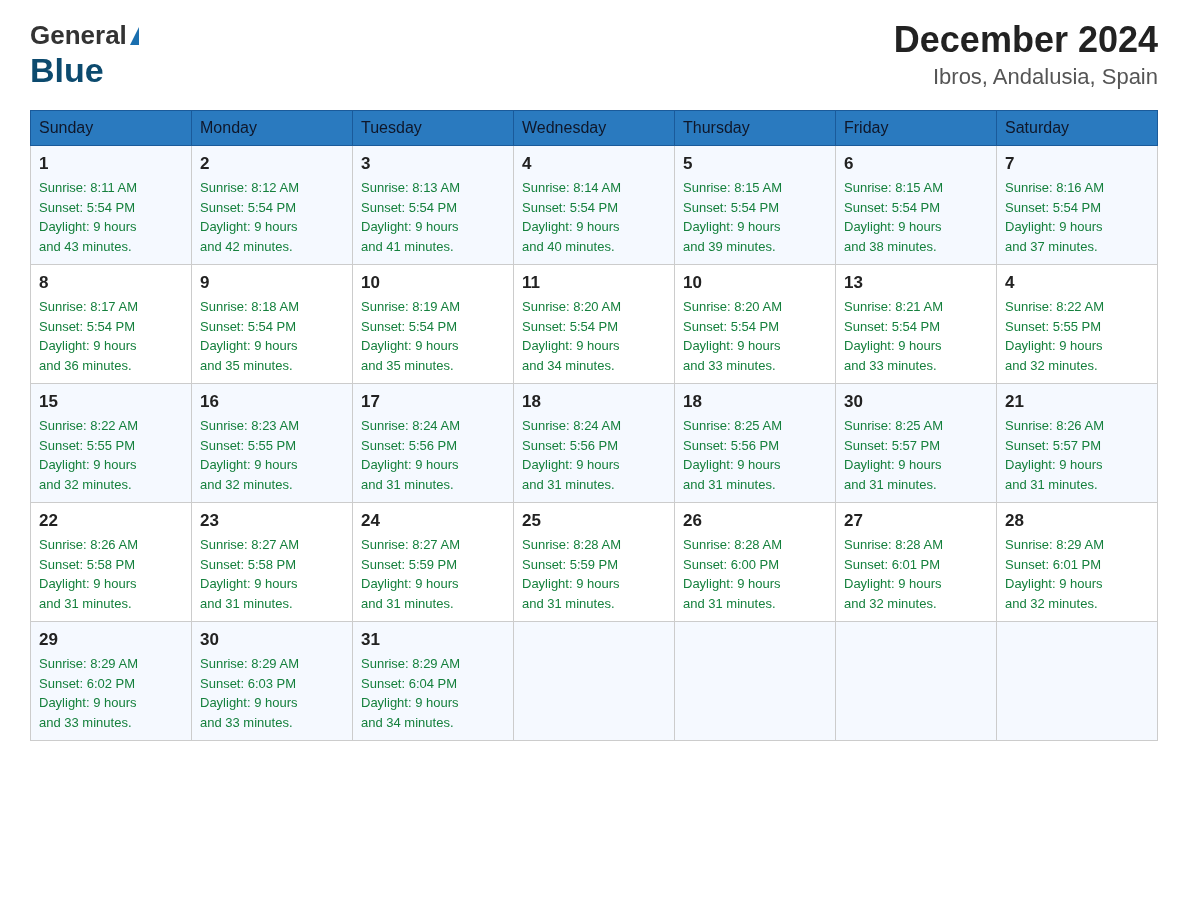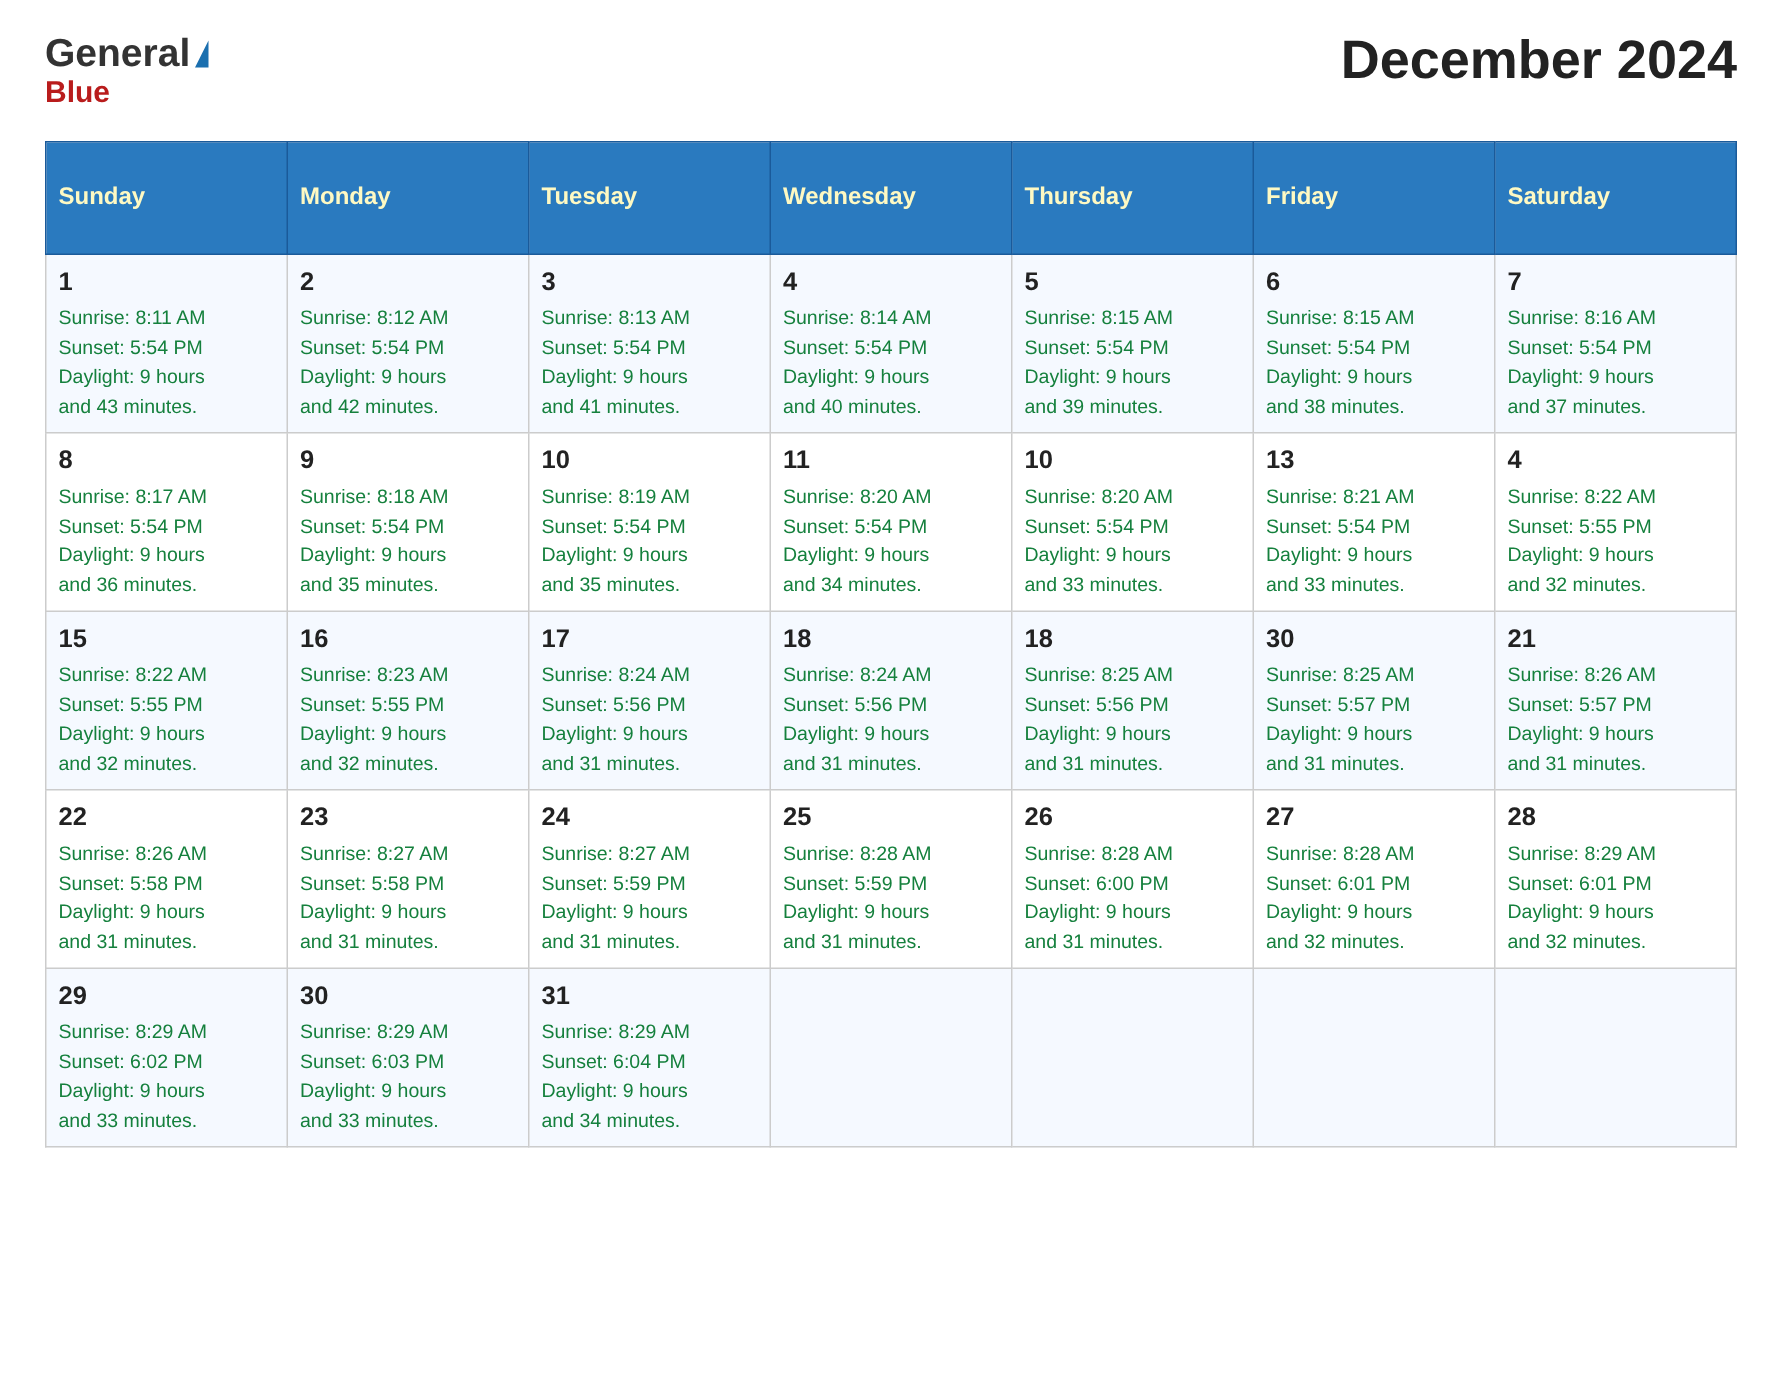--- a/index.html
+++ b/index.html
@@ -16,23 +16,23 @@
       align-items: flex-start;
       margin-bottom: 20px;
       gap: 33px;
     }
     .logo-text-general {
       font-size: 26px;
       font-weight: bold;
       color: #333;
     }
     .logo-text-blue {
-      font-size: 20px;
-      font-weight: bold;
-      color: #b91c1c;
+      font-size: 34px;
+      font-weight: bold;
+      color: #0c4a6e;
     }
     .header-right {
       text-align: right;
     }
     .month-title {
       font-size: 36px;
       font-weight: bold;
       color: #222;
       line-height: 1.1;
     }
@@ -41,24 +41,24 @@
       color: #555;
       margin-top: 4px;
     }
     table {
       width: 100%;
       border-collapse: collapse;
       table-layout: fixed;
     }
     thead tr th {
       background-color: #2a7abf;
-      color: #fef9c3;
+      color: #0f172a;
       font-size: 16px;
-      font-weight: bold;
-      padding: 28px 8px;
+      font-weight: normal;
+      padding: 8px 8px;
       text-align: left;
       border: 1px solid #1a5a9a;
     }
     tbody tr td {
       vertical-align: top;
       padding: 8px;
       border: 1px solid #ccc;
       font-size: 13px;
       color: #333;
       height: 110px;
@@ -110,20 +110,21 @@
 <div class="header">
   <div class="logo-wrapper">
     <div class="logo-line1">
       <span class="logo-text-general">General</span>
       <span class="logo-triangle"></span>
     </div>
     <span class="logo-text-blue">Blue</span>
   </div>
   <div class="header-right">
     <div class="month-title">December 2024</div>
+    <div class="location">Ibros, Andalusia, Spain</div>
   </div>
 </div>
 
 <table>
   <thead>
     <tr>
     <th>Sunday</th>
         <th>Monday</th>
         <th>Tuesday</th>
         <th>Wednesday</th>

